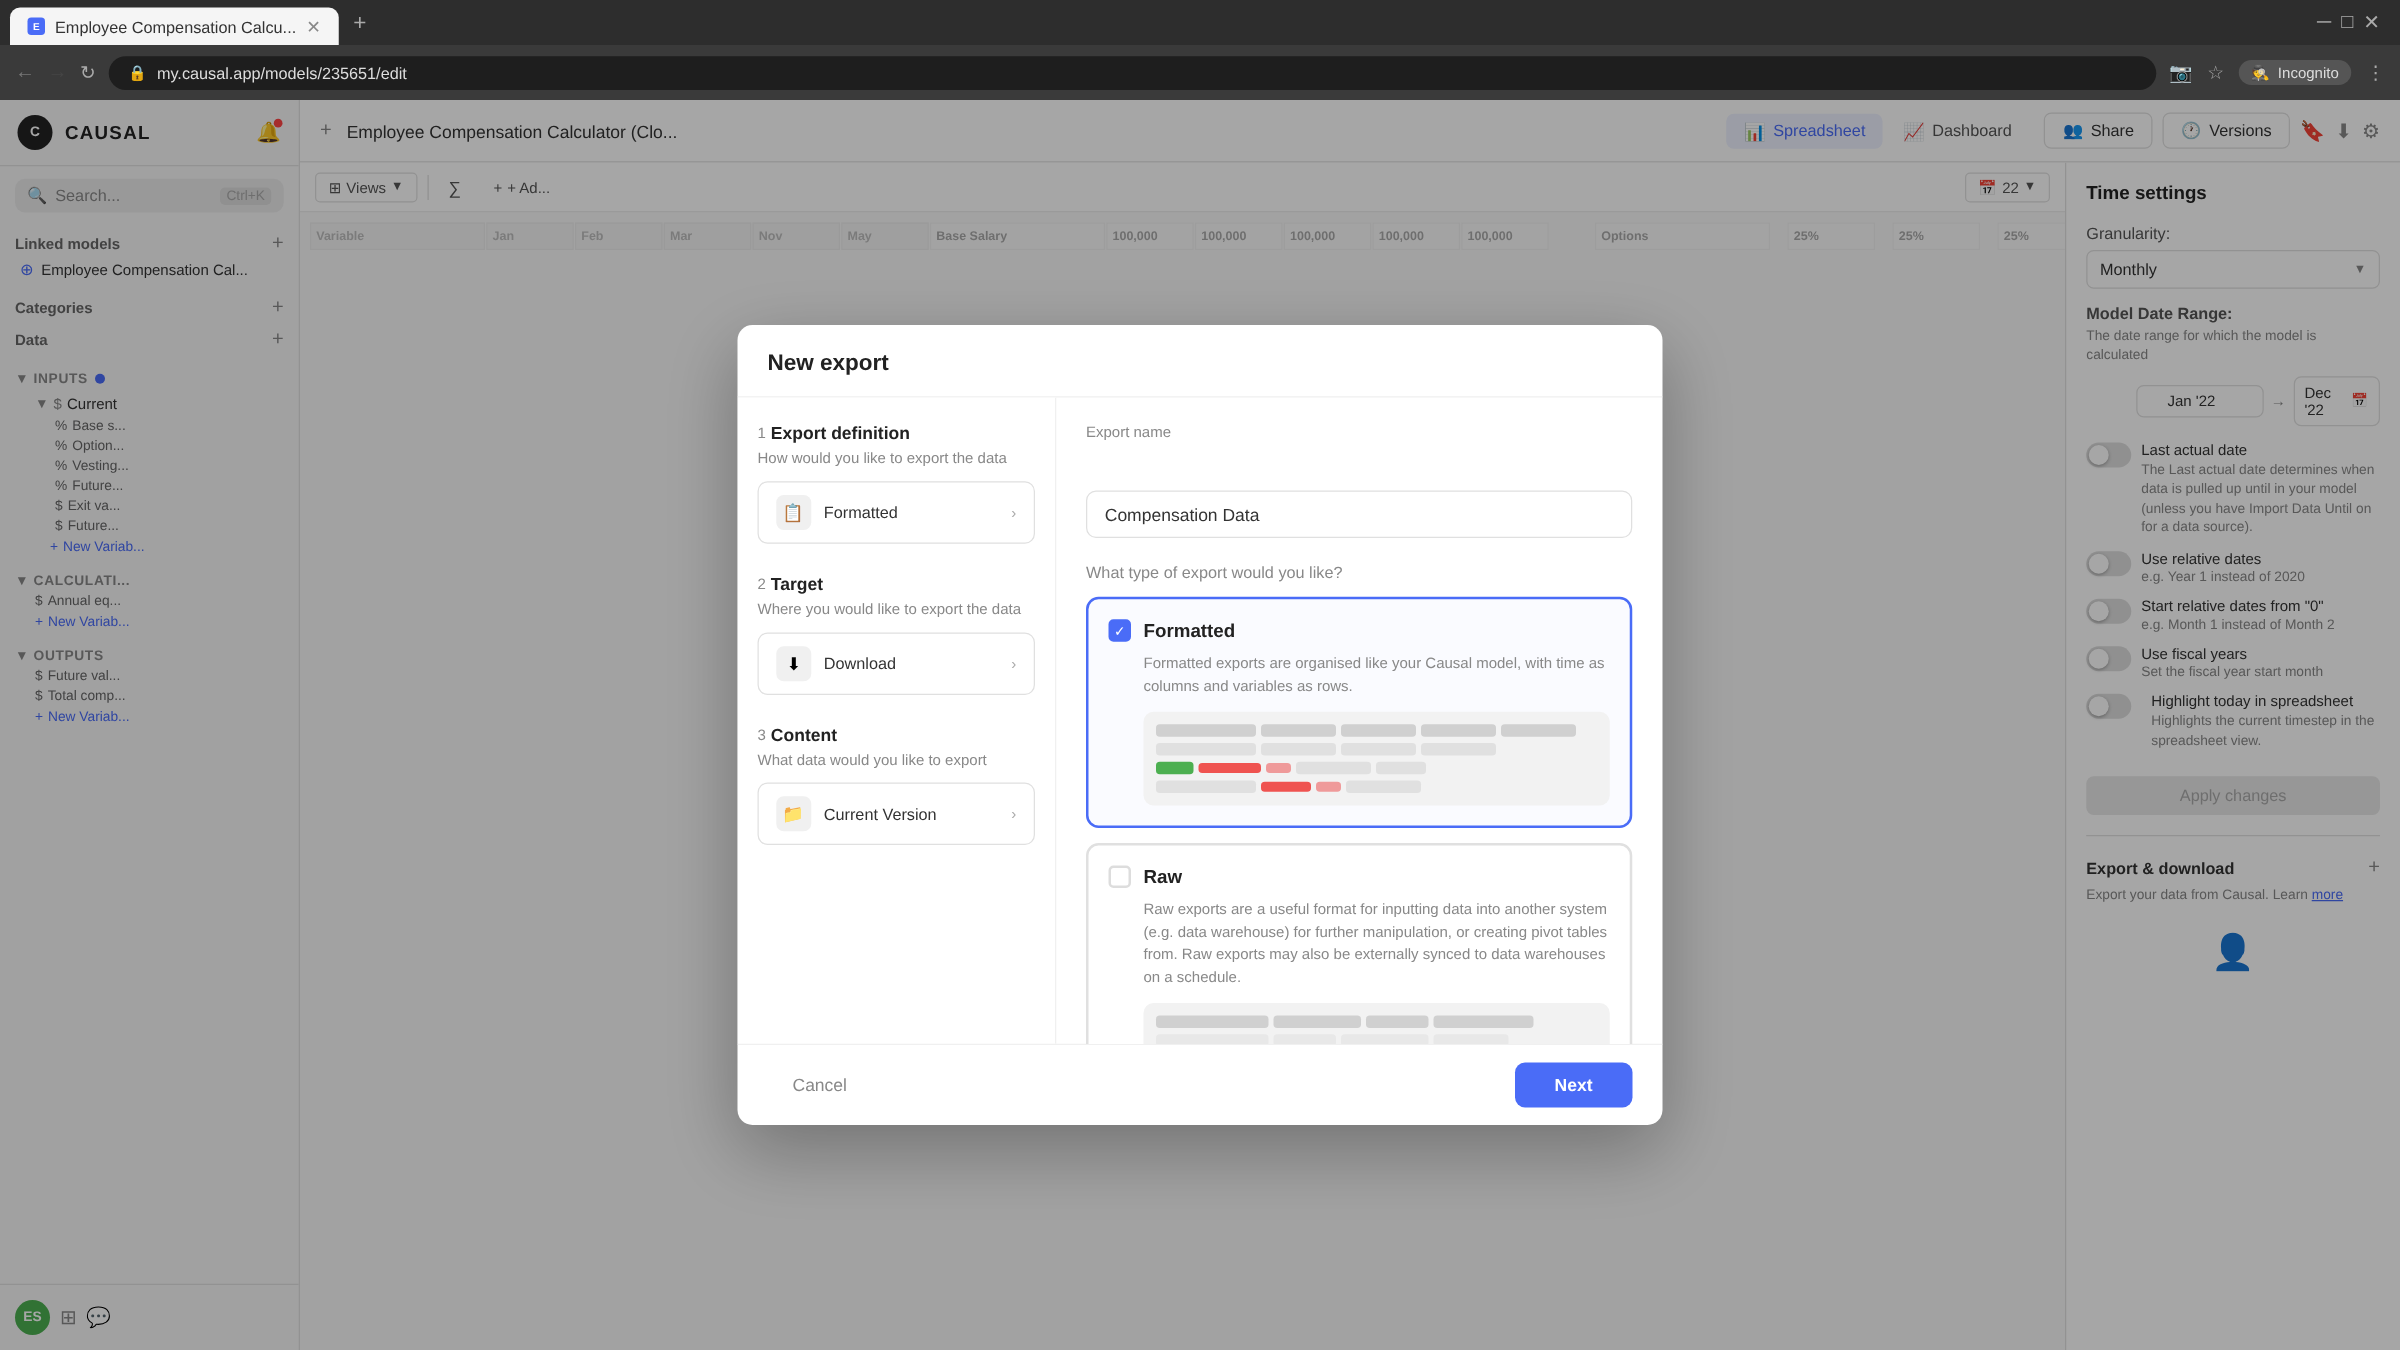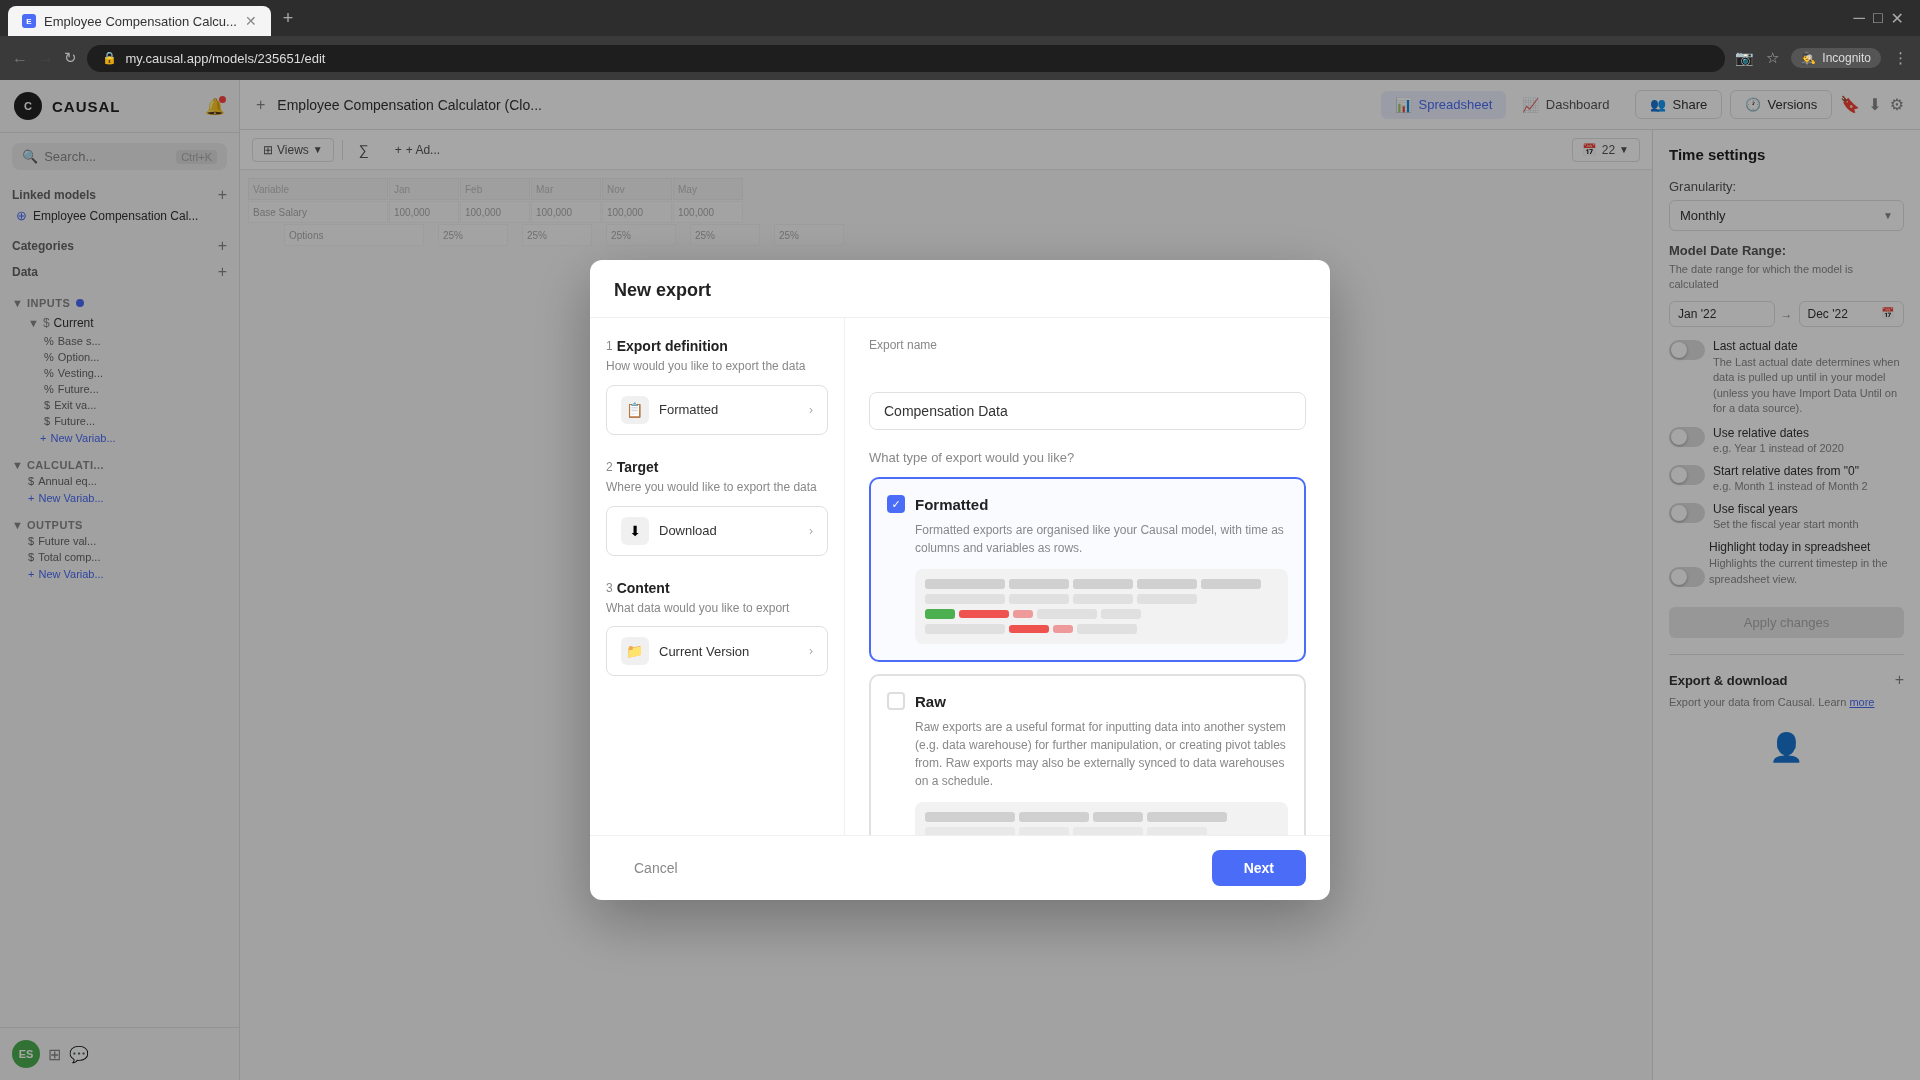--- a/index.html
+++ b/index.html
@@ -238,21 +238,21 @@
           <div style="flex:1;"></div>
           <div style="padding:4px 10px;font-size:12px;color:#555;cursor:pointer;border-radius:4px;border:1px solid #e0e0e0;display:flex;align-items:center;gap:4px;">
             <span>📅</span>
             <span>22</span>
             <span style="font-size:10px;">▼</span>
           </div>
         </div>
 
         <div style="flex:1;background:#f9f9f9;padding:8px;overflow:hidden;">
 
-          <div style="display:flex;flex-direction:column;gap:1px;opacity:0.4;">
+          <div style="display:flex;flex-direction:row;gap:1px;opacity:0.4;font-weight:bold;">
             <div style="display:flex;gap:1px;">
               <div style="width:140px;height:22px;background:#f0f0f0;border:1px solid #ddd;font-size:10px;padding:0 4px;display:flex;align-items:center;color:#666;">Variable</div>
               <div style="width:70px;height:22px;background:#f0f0f0;border:1px solid #ddd;font-size:10px;padding:0 4px;display:flex;align-items:center;color:#666;">Jan</div>
               <div style="width:70px;height:22px;background:#f0f0f0;border:1px solid #ddd;font-size:10px;padding:0 4px;display:flex;align-items:center;color:#666;">Feb</div>
               <div style="width:70px;height:22px;background:#f0f0f0;border:1px solid #ddd;font-size:10px;padding:0 4px;display:flex;align-items:center;color:#666;">Mar</div>
               <div style="width:70px;height:22px;background:#f0f0f0;border:1px solid #ddd;font-size:10px;padding:0 4px;display:flex;align-items:center;color:#666;">Nov</div>
               <div style="width:70px;height:22px;background:#f0f0f0;border:1px solid #ddd;font-size:10px;padding:0 4px;display:flex;align-items:center;color:#666;">May</div>
             </div>
             <div style="display:flex;gap:1px;">
               <div style="width:140px;height:22px;background:#fff;border:1px solid #e8e8e8;font-size:10px;padding:0 4px;display:flex;align-items:center;color:#333;">Base Salary</div>
@@ -282,21 +282,21 @@
           <div style="border:1px solid #e0e0e0;border-radius:6px;padding:7px 10px;font-size:13px;color:#333;background:#fff;cursor:pointer;display:flex;align-items:center;justify-content:space-between;">
             <span>Monthly</span>
             <span style="font-size:10px;color:#888;">▼</span>
           </div>
         </div>
 
         <div style="margin-bottom:12px;">
           <div style="font-size:13px;color:#555;font-weight:600;margin-bottom:4px;">Model Date Range:</div>
           <div style="font-size:11px;color:#888;margin-bottom:8px;line-height:1.4;">The date range for which the model is calculated</div>
           <div style="display:flex;align-items:center;gap:6px;">
-            <div style="border:1px solid #e0e0e0;border-radius:6px;padding:5px 8px;font-size:12px;color:#333;flex:1;cursor:pointer;">
+            <div style="border:1px solid #e0e0e0;border-radius:6px;padding:5px 24px;font-size:12px;color:#333;flex:1;cursor:pointer;margin-left:40px;">
               <span>Jan '22</span>
             </div>
             <span style="color:#888;font-size:12px;">→</span>
             <div style="border:1px solid #e0e0e0;border-radius:6px;padding:5px 8px;font-size:12px;color:#333;flex:1;cursor:pointer;display:flex;align-items:center;justify-content:space-between;">
               <span>Dec '22</span>
               <span style="font-size:11px;color:#888;">📅</span>
             </div>
           </div>
         </div>
 
@@ -342,21 +342,21 @@
               <div style="width:16px;height:16px;background:#fff;border-radius:50%;position:absolute;top:2px;left:2px;box-shadow:0 1px 3px rgba(0,0,0,0.3);"></div>
             </div>
             <div>
               <div style="font-size:12px;color:#333;font-weight:500;margin-bottom:2px;">Use fiscal years</div>
               <div style="font-size:11px;color:#888;">Set the fiscal year start month</div>
             </div>
           </div>
         </div>
 
         <div style="margin-bottom:10px;">
-          <div style="display:flex;align-items:flex-end;gap:4px;margin-bottom:20px;">
+          <div style="display:flex;align-items:flex-start;gap:16px;margin-bottom:20px;">
             <div style="width:36px;height:20px;background:#ddd;border-radius:10px;position:relative;cursor:pointer;flex-shrink:0;margin-top:1px;">
               <div style="width:16px;height:16px;background:#fff;border-radius:50%;position:absolute;top:2px;left:2px;box-shadow:0 1px 3px rgba(0,0,0,0.3);"></div>
             </div>
             <div>
               <div style="font-size:12px;color:#333;font-weight:500;margin-bottom:2px;">Highlight today in spreadsheet</div>
               <div style="font-size:11px;color:#888;line-height:1.4;">Highlights the current timestep in the spreadsheet view.</div>
             </div>
           </div>
         </div>
 

